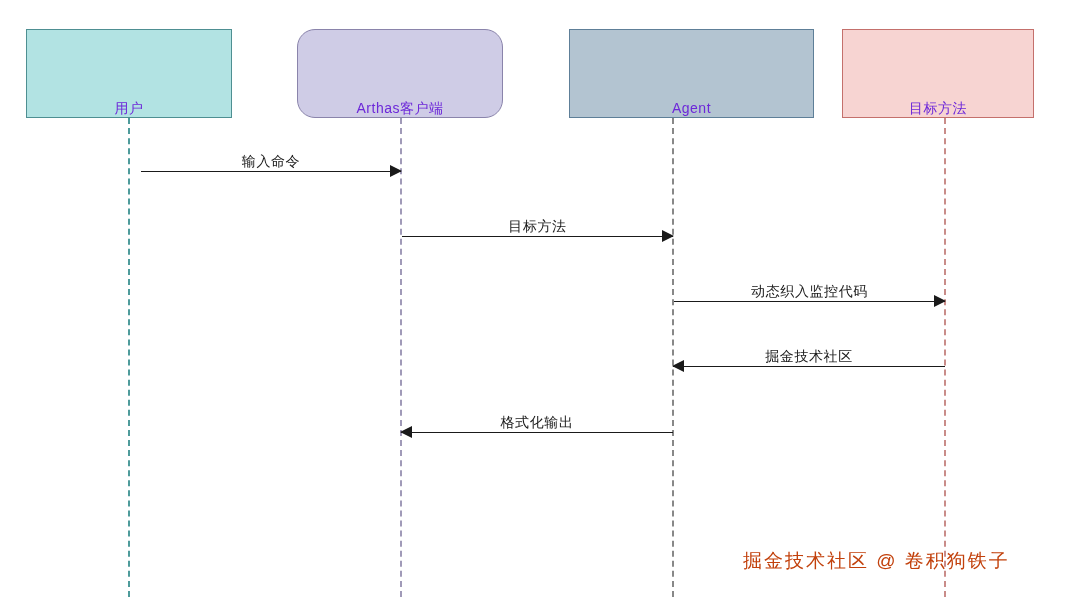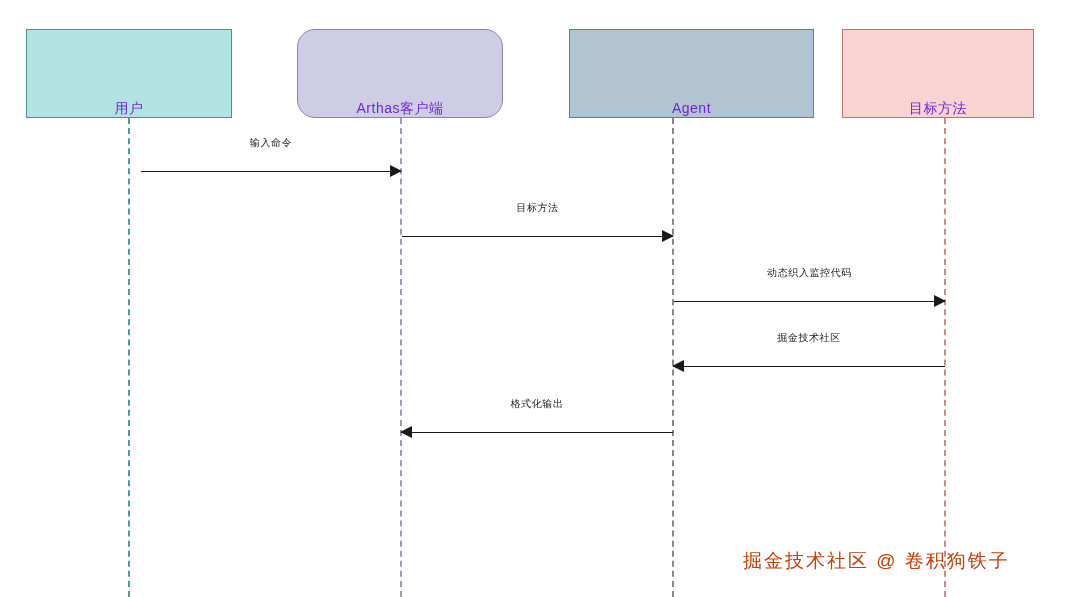--- a/index.html
+++ b/index.html
@@ -71,22 +71,22 @@
   }
   .msg-head.left {
     left: -1px;
     border-right: 12px solid #1a1a1a;
   }
   .msg-label {
     position: absolute;
     left: 0;
     width: 100%;
     text-align: center;
-    bottom: 21px;
-    font-size: 10px;
+    bottom: 0;
+    font-size: 14px;
     color: #1a1a1a;
     letter-spacing: 0.6px;
     white-space: nowrap;
   }
 
   
   .watermark {
     position: absolute;
     font-size: 19px;
     color: #cfcfcf;

